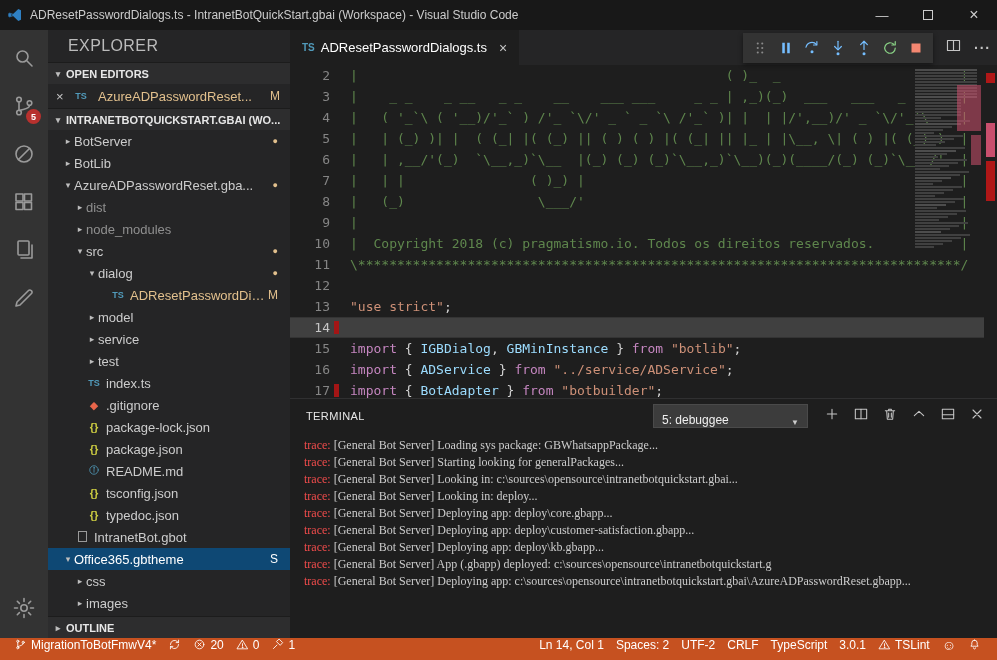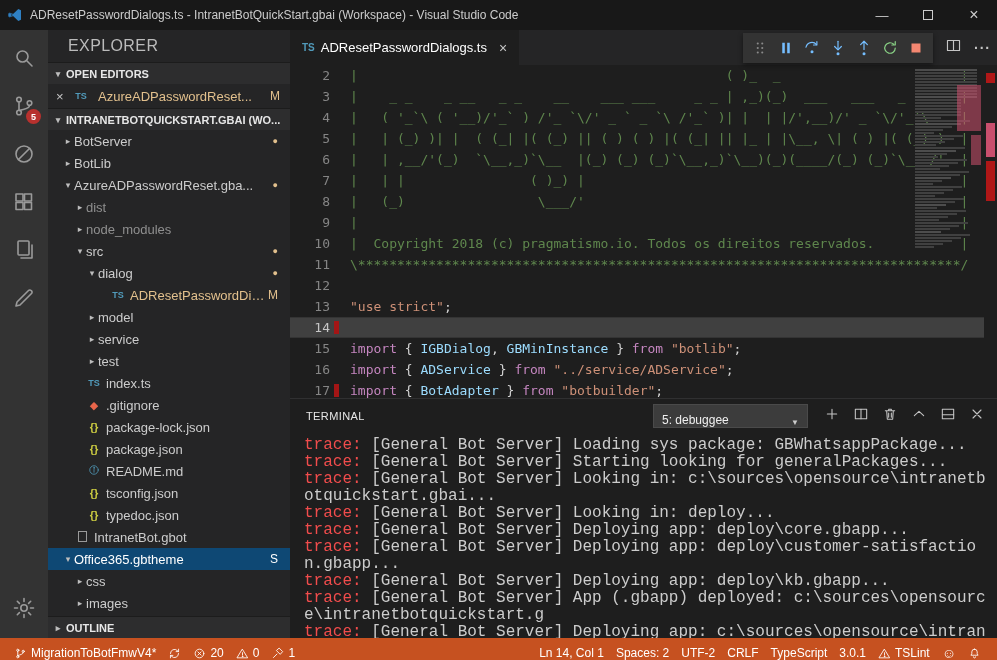--- a/index.html
+++ b/index.html
@@ -91,31 +91,31 @@
 
   
   .terminal { height:240px; flex:0 0 240px; background:#1e1e1e; border-top:1px solid #303031; display:flex; flex-direction:column; }
   .t-header { height:34px; flex:0 0 34px; display:flex; align-items:center; padding:0 12px 0 16px; }
   .t-title { font-size:11px; letter-spacing:.4px; color:#e7e7e7; }
   .t-dropdown { margin-left:auto; width:155px; height:24px; background:#3c3c3c; border:1px solid #4a4a4a; color:#f0f0f0;
                 font-size:12px; display:flex; align-items:flex-end; padding:0 8px; }
   .t-caret { margin-left:auto; font-size:8px; color:#cccccc; }
   .t-actions { display:flex; align-items:center; gap:13px; margin-left:16px; color:#c5c5c5; }
   .t-actions svg { width:16px; height:16px; }
-  .t-content { flex:1; overflow:hidden; padding:4px 8px 0 14px; font-family:Liberation Mono, monospace;
-               font-size:16px; line-height:17px; color:#cccccc; }
+  .t-content { flex:1; overflow:hidden; padding:4px 8px 0 14px; font-family:Liberation Serif, serif;
+               font-size:12px; line-height:17px; color:#cccccc; }
   .tline { white-space:pre-wrap; word-break:break-all; }
   .tprefix { color:var(--trace); }
 
   
   .statusbar { height:22px; flex:0 0 22px; background:var(--statusbar); color:#fff; display:flex; align-items:center; font-size:12px; }
   .sb-left, .sb-right { display:flex; align-items:center; height:100%; }
   .sb-left { padding-left:8px; }
   .sb-right { margin-left:auto; padding-right:10px; }
-  .sb-item { display:flex; align-items:flex-end; gap:4px; padding:0 6px; height:100%; white-space:nowrap; }
+  .sb-item { display:flex; align-items:flex-start; gap:4px; padding:0 6px; height:100%; white-space:nowrap; }
   .sb-item svg { width:13px; height:13px; }
   .sb-smiley { font-size:14px; line-height:1; }
 </style>
 </head>
 <body>
 
 <div class="window" style="--statusbar: #c65120; --trace: #f14c4c; --modified: #e2c08d;">
 
   <div class="titlebar">
     <span class="vscode-logo">

